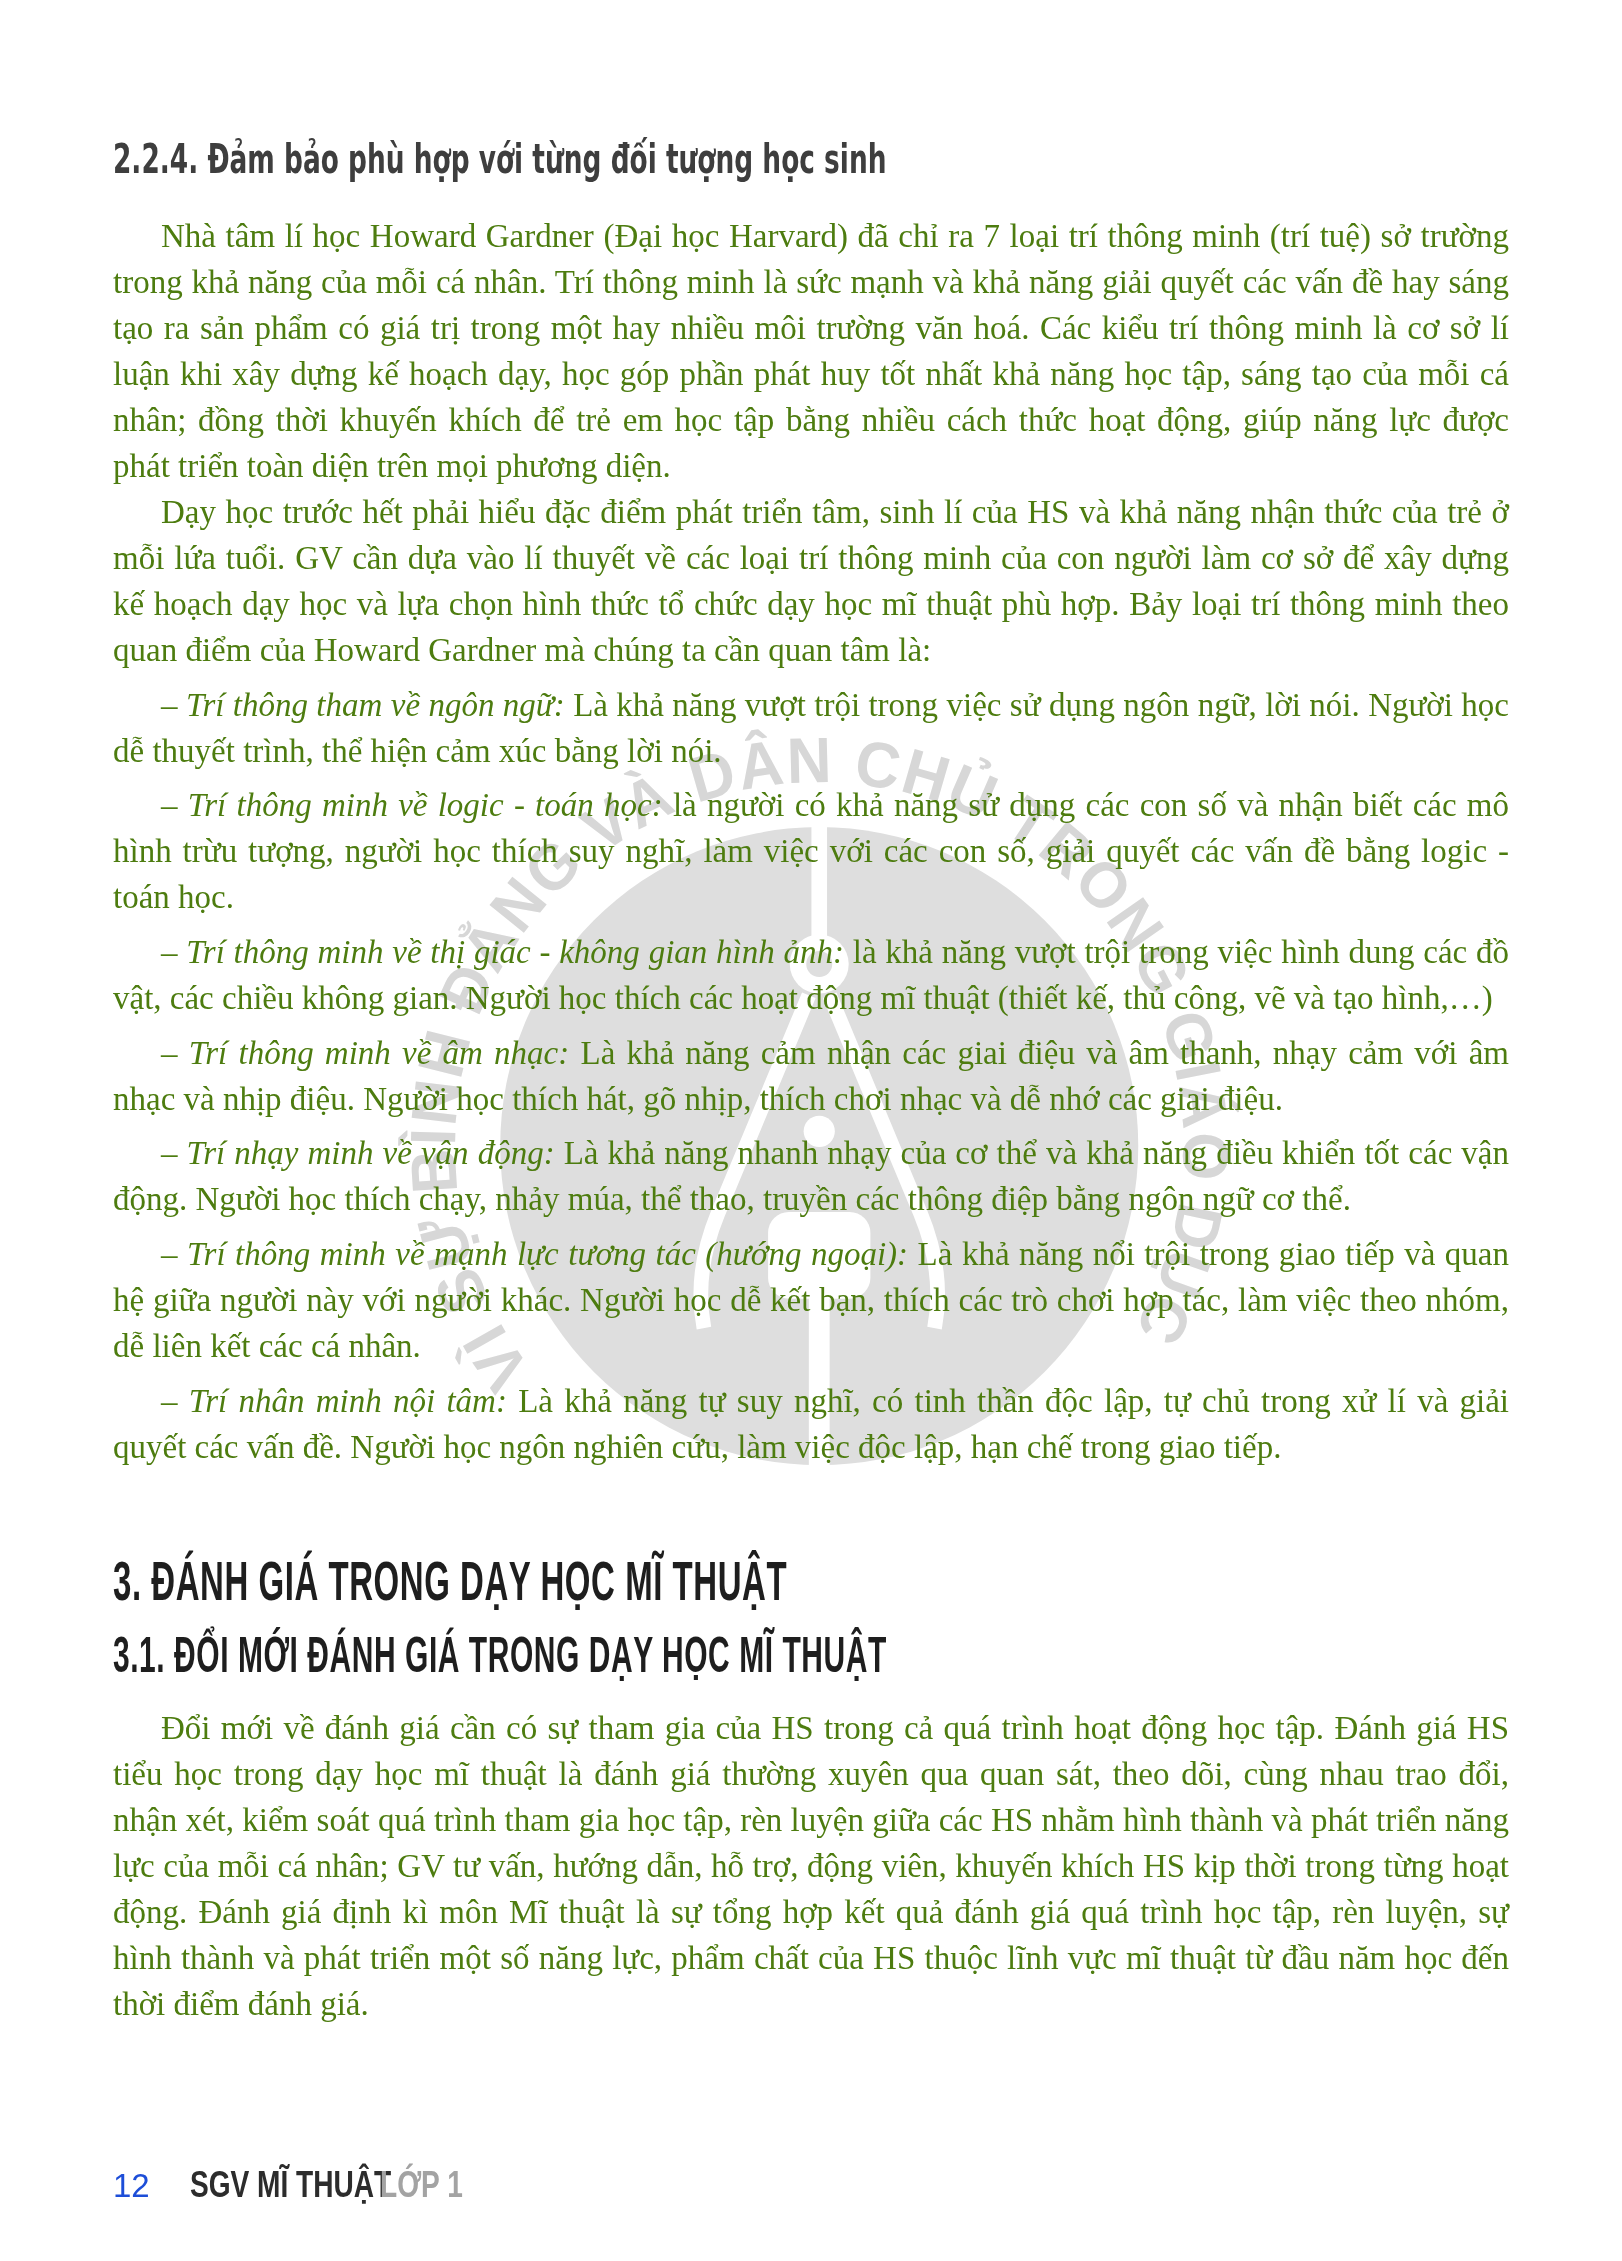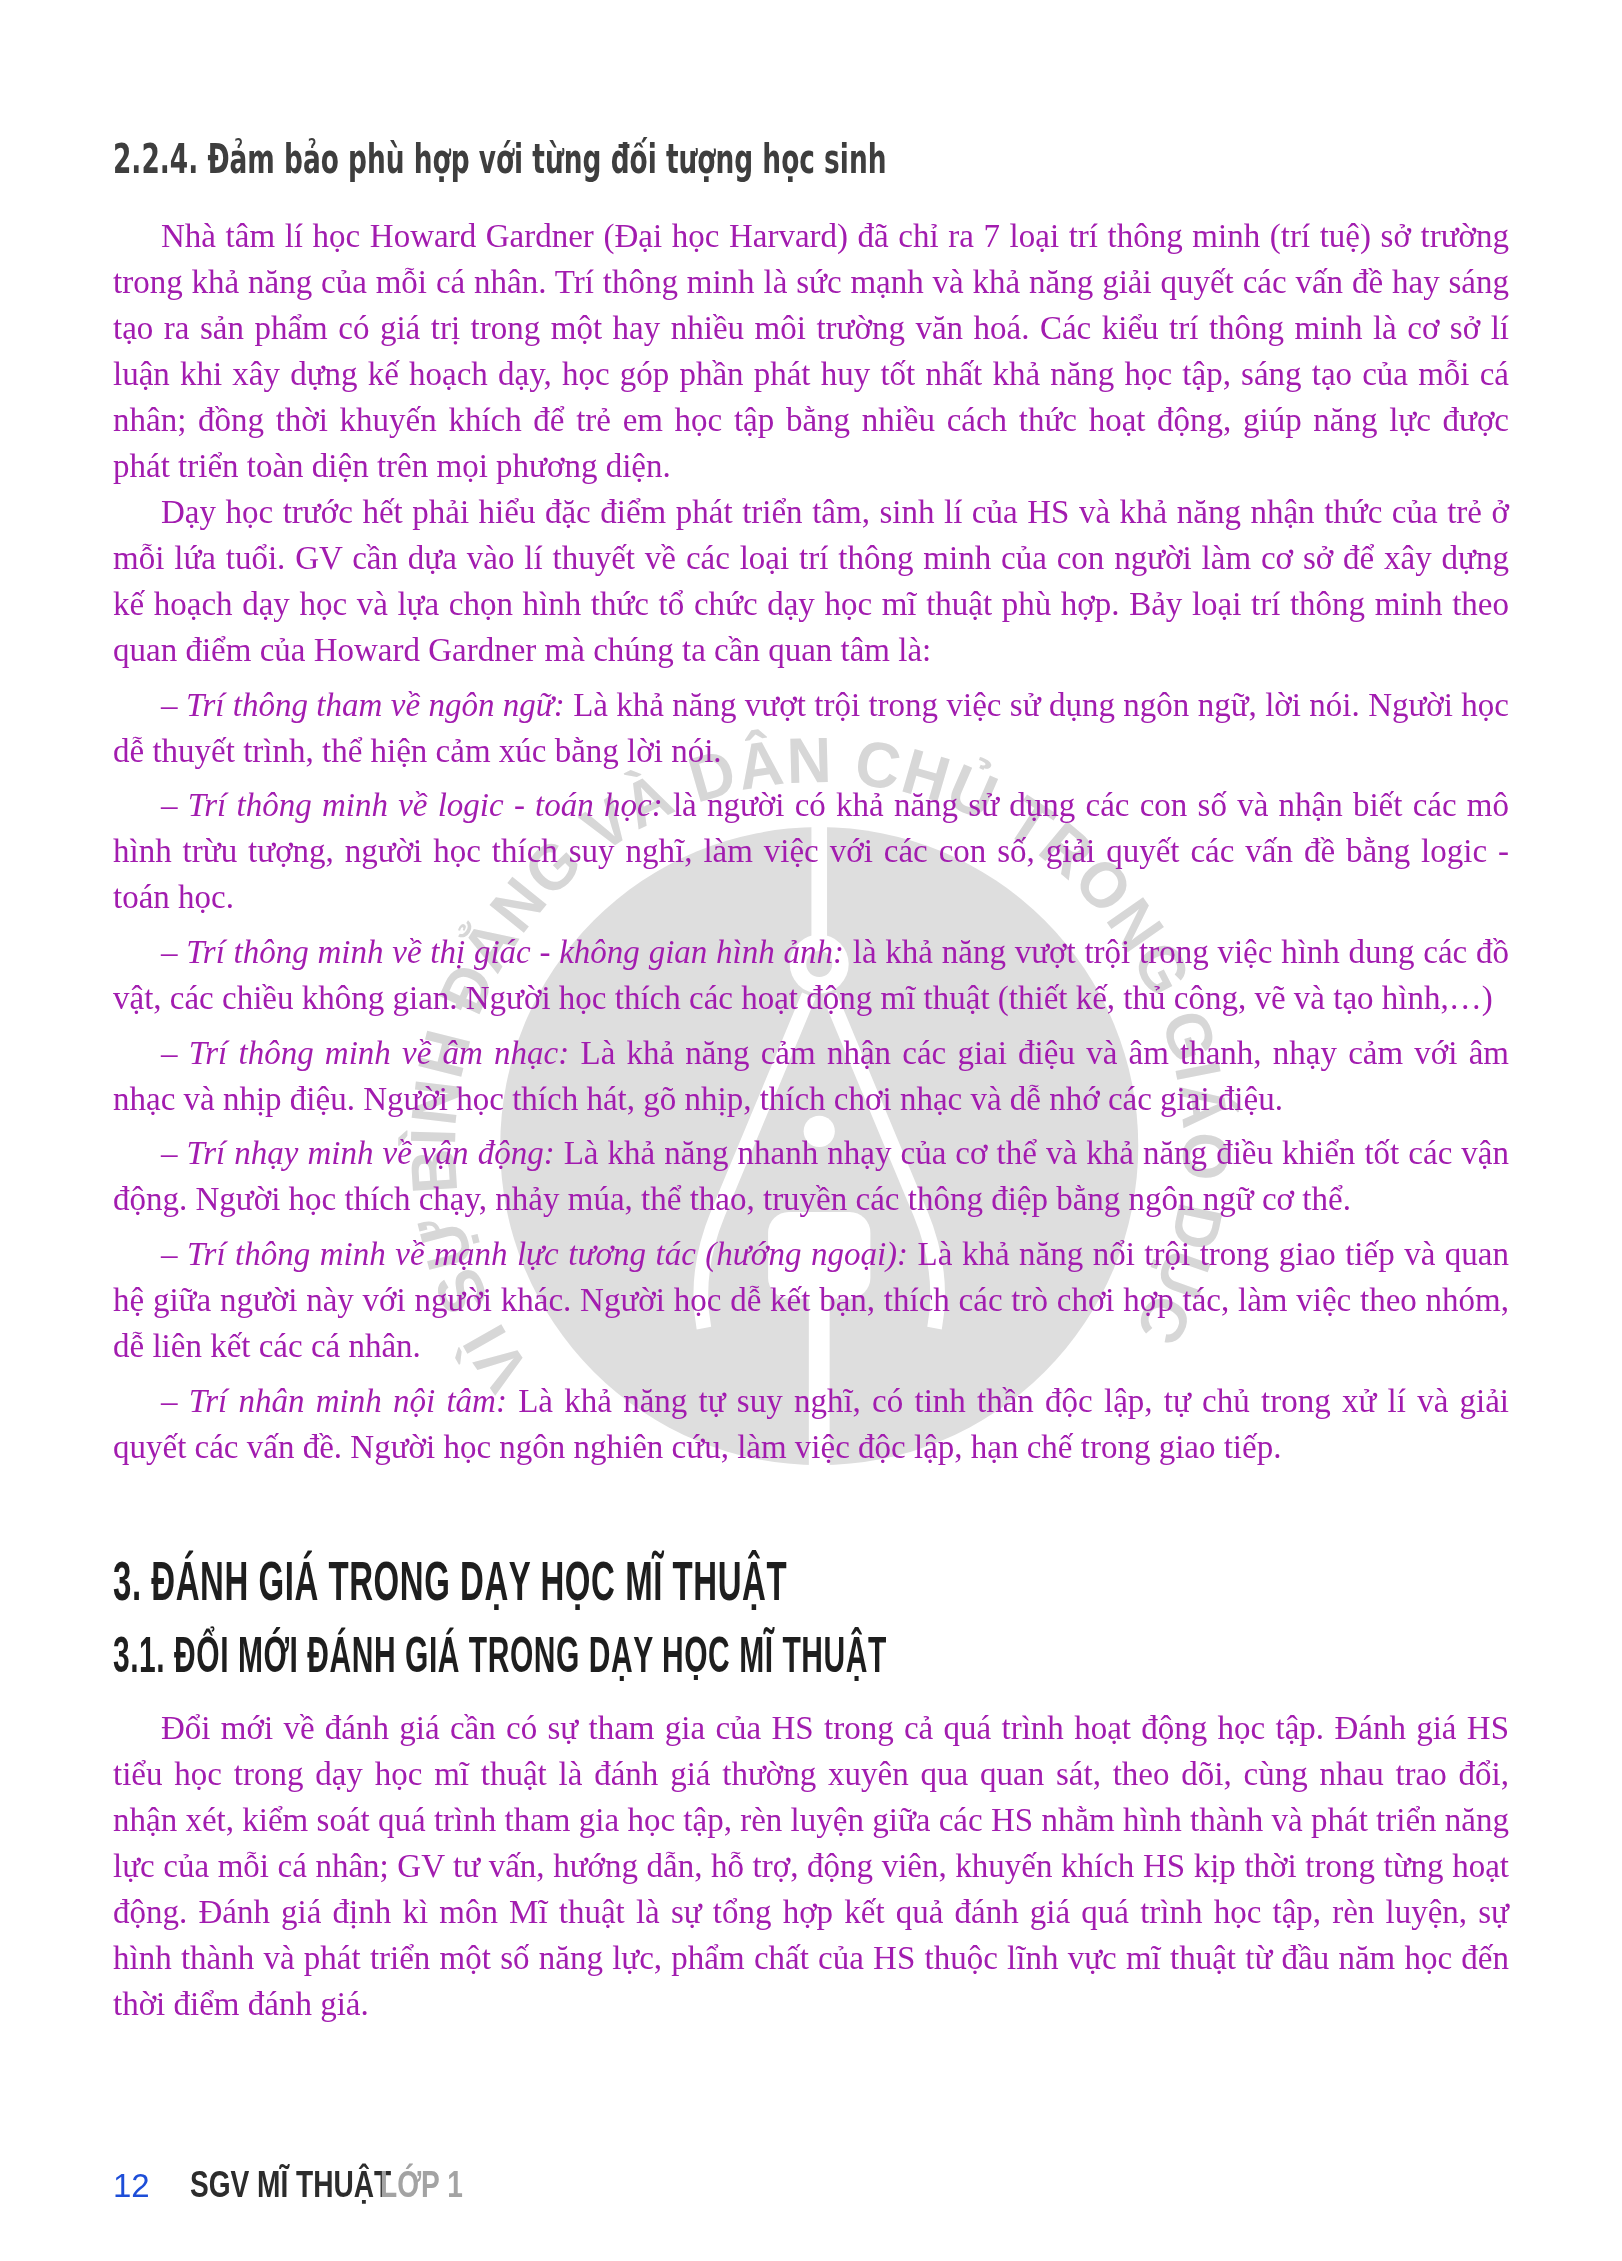--- a/index.html
+++ b/index.html
@@ -40,21 +40,21 @@
     line-height: 45px;
     color: #3e3e3e;
     transform: scaleX(0.66);
     transform-origin: left center;
     white-space: nowrap;
   }
   .body-par {
     margin: 0;
     font-size: 33px;
     line-height: 46px;
-    color: #a21caf;
+    color: #4d7c0f;
     text-align: justify;
     text-indent: 48px;
   }
   .body-par.bullet { margin-top: 8.7px; }
   .lead { font-style: italic; }
 
   .sec3 {
     position: absolute;
     left: 113px; right: 113px; top: 1551px;
     z-index: 1;

